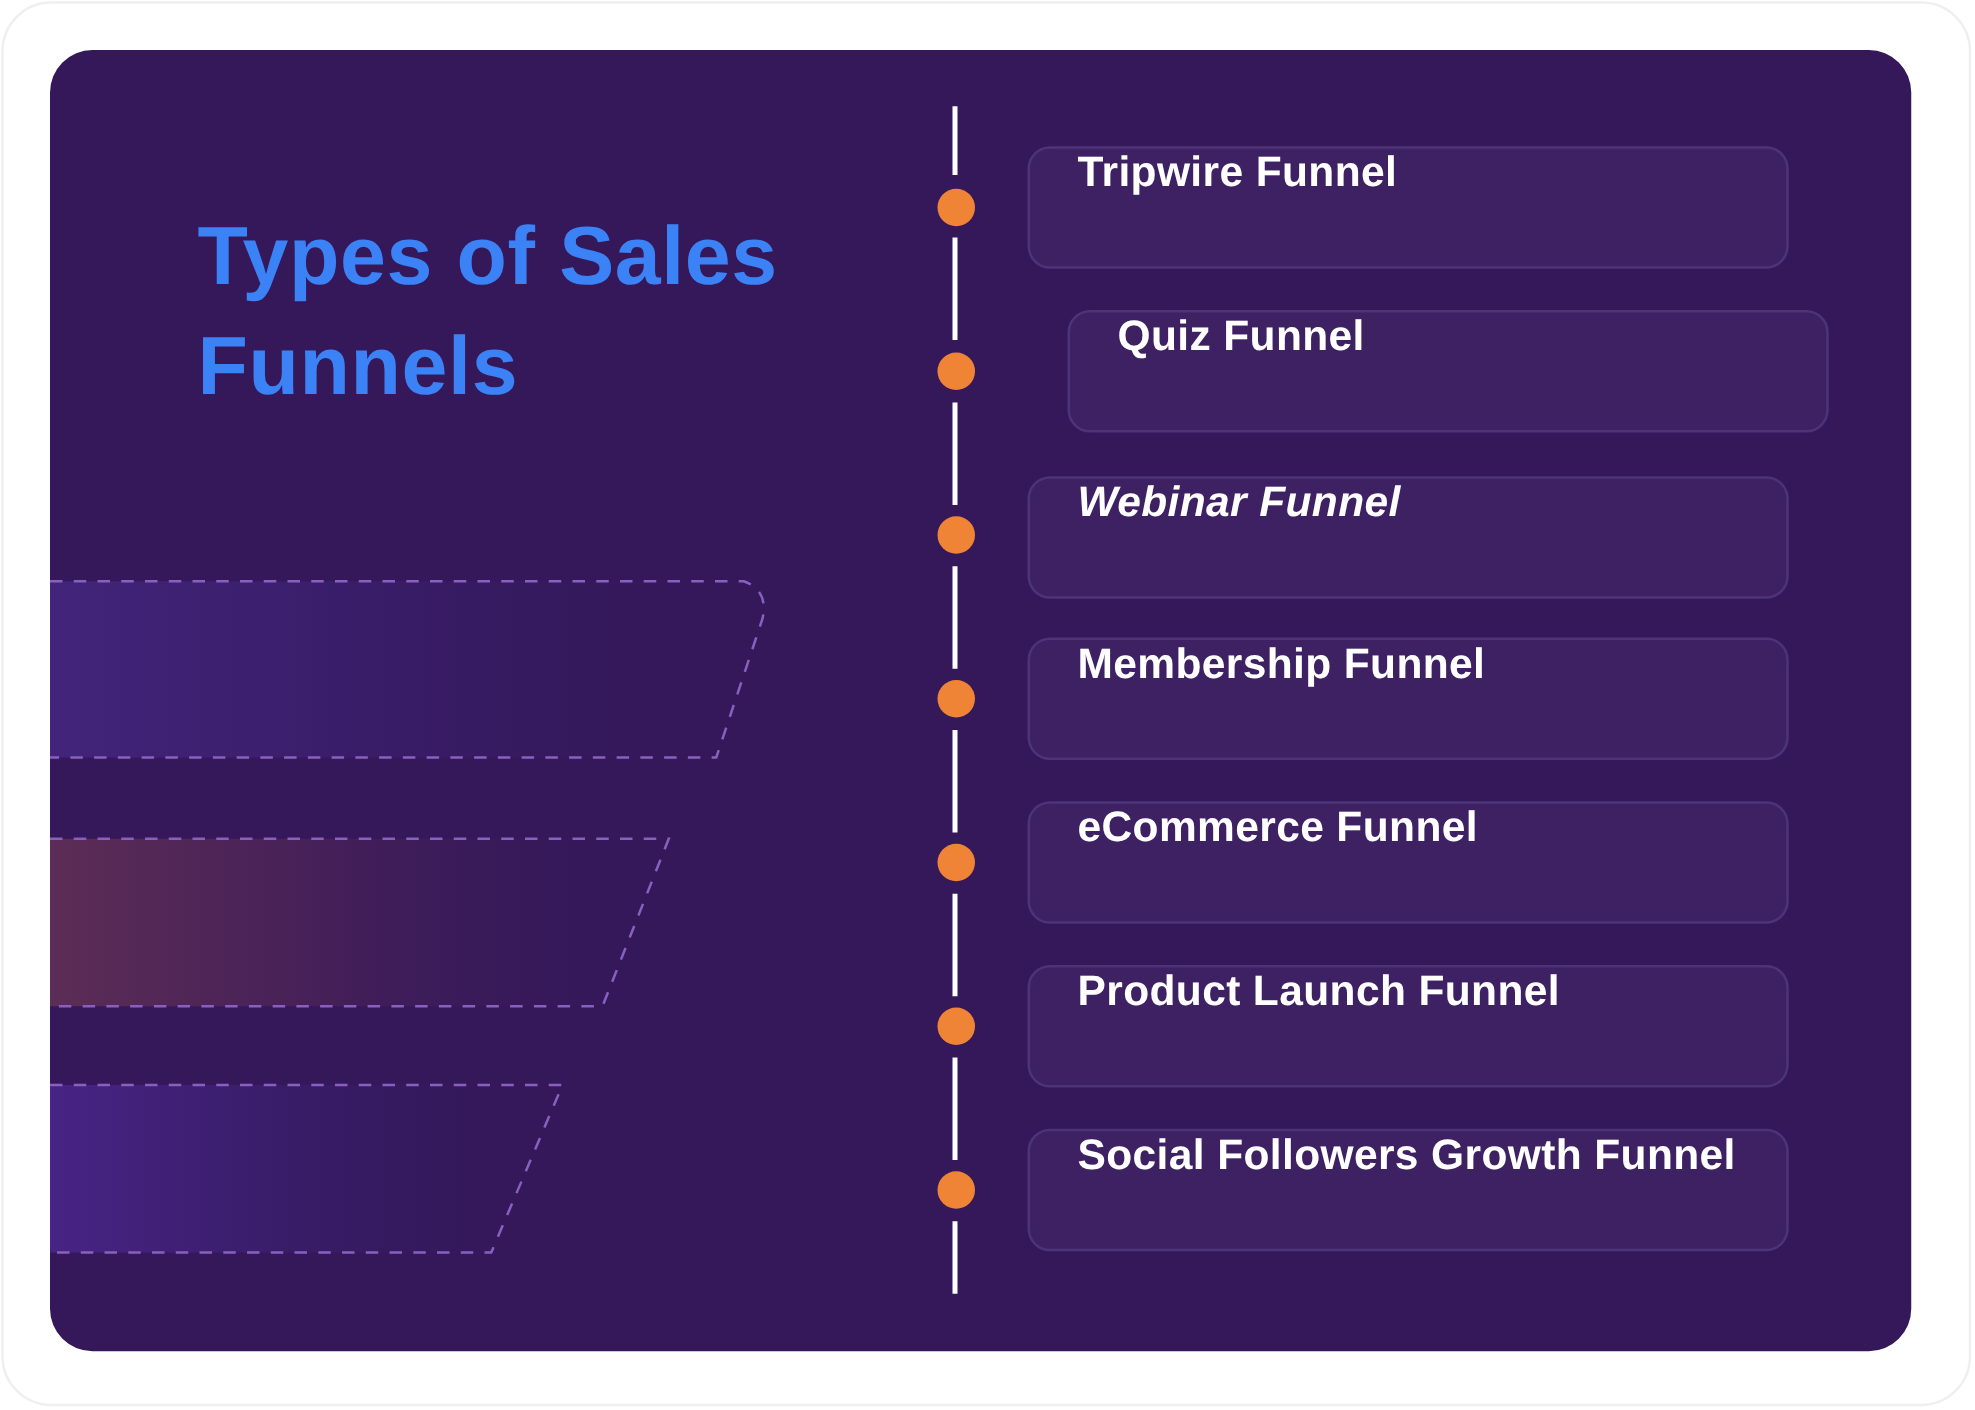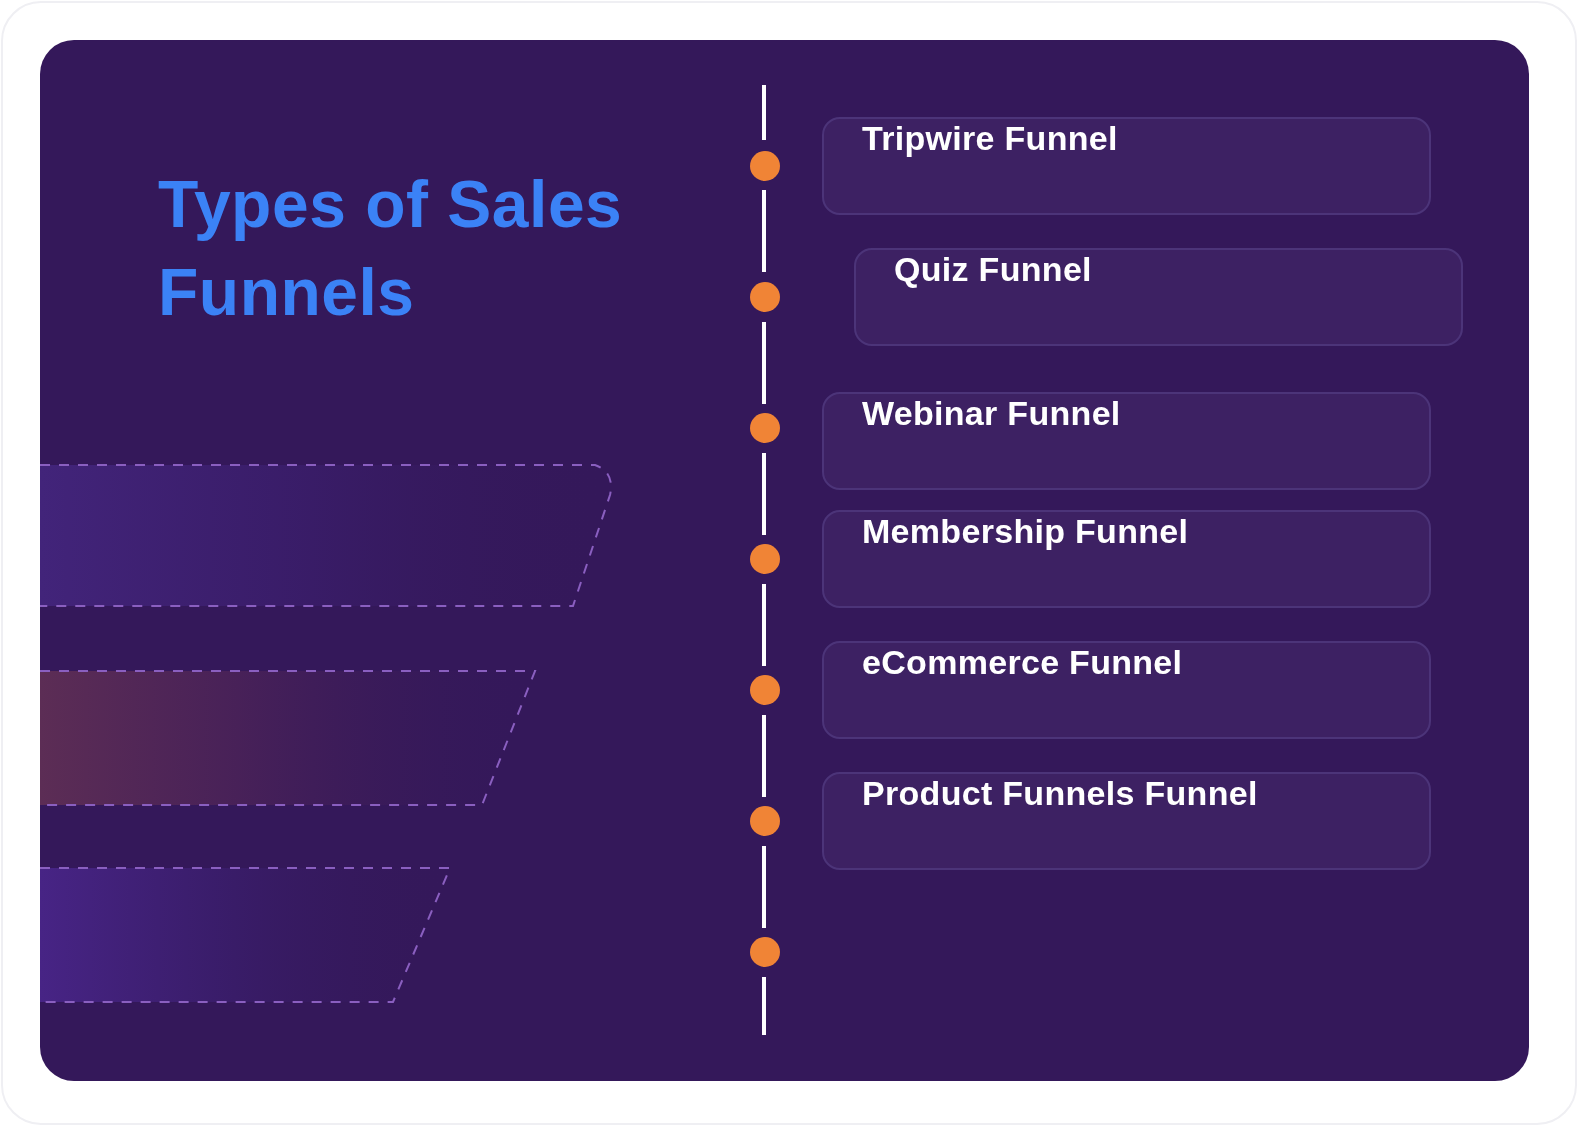--- a/index.html
+++ b/index.html
@@ -119,26 +119,29 @@
   <div class="dot" style="top:635px;"></div>
   <div class="dot" style="top:766px;"></div>
   <div class="dot" style="top:897px;"></div>
 
   <div class="card" style="top:77px;">
     <span class="card-label">Tripwire Funnel</span>
   </div>
   <div class="card" style="top:208px;margin-left:32px;">
     <span class="card-label">Quiz Funnel</span>
   </div>
-  <div class="card" style="top:352px;">
+  <div class="card" style="top:341px;font-style:italic;">
     <span class="card-label">Webinar Funnel</span>
   </div>
   <div class="card" style="top:601px;">
     <span class="card-label">eCommerce Funnel</span>
   </div>
   <div class="card" style="top:470px;">
     <span class="card-label">Membership Funnel</span>
   </div>
   <div class="card" style="top:732px;">
-    <span class="card-label">Product Funnels Funnel</span>
+    <span class="card-label">Product Launch Funnel</span>
+  </div>
+  <div class="card" style="top:863px;">
+    <span class="card-label">Social Followers Growth Funnel</span>
   </div>
 
 </div>
 
 </body></html>

